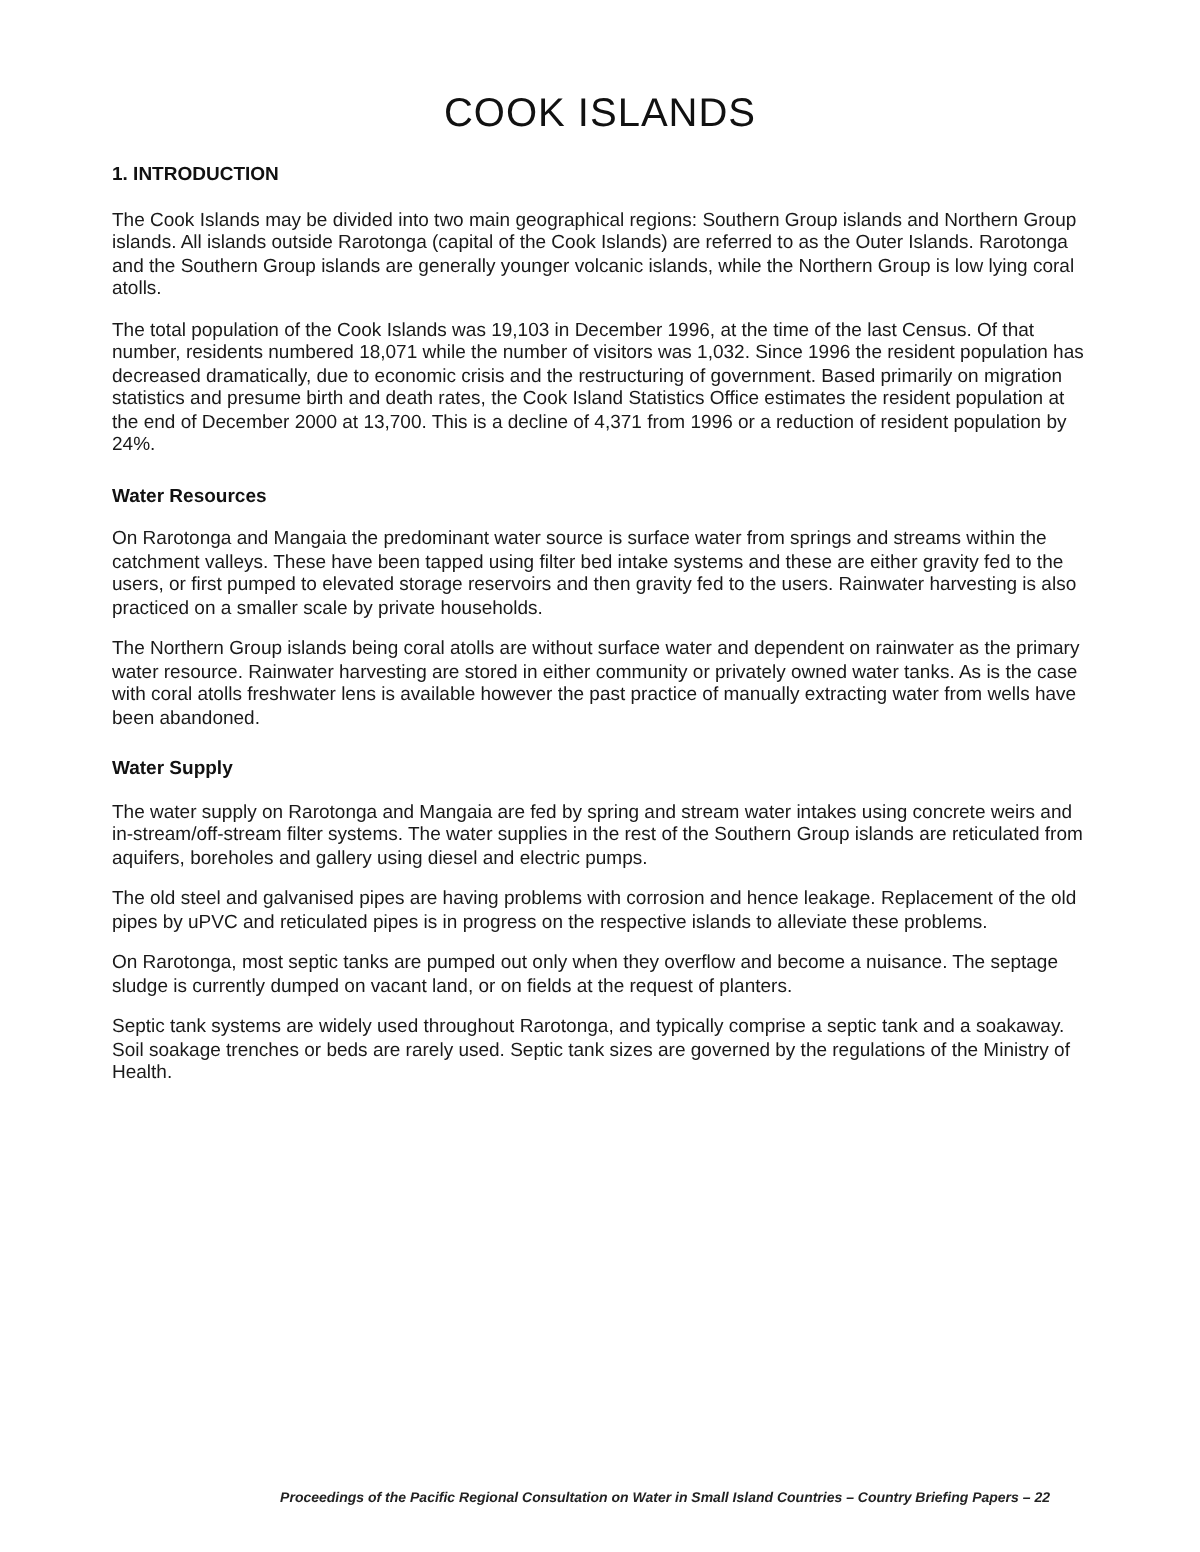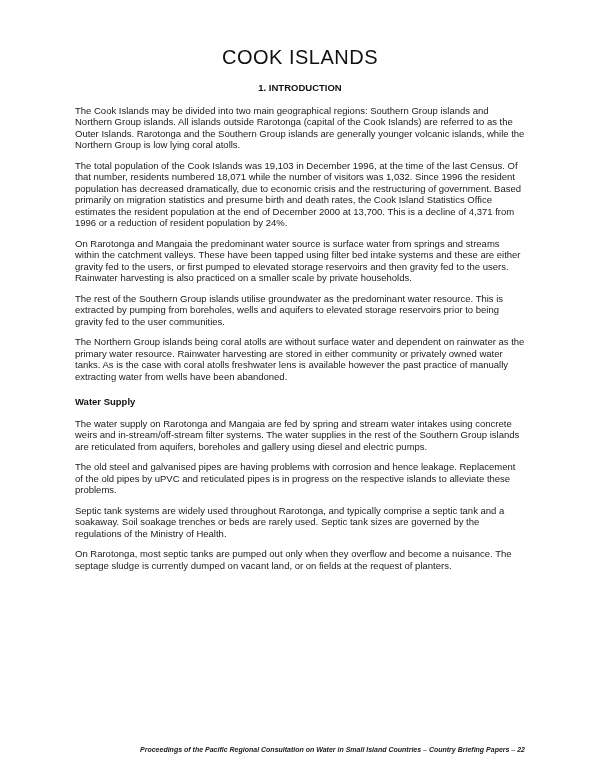--- a/index.html
+++ b/index.html
@@ -6,40 +6,40 @@
     margin: 0;
     padding: 0;
     background: #ffffff;
   }
   .page {
     position: relative;
     width: 600px;
     height: 776px;
     background: #ffffff;
     box-sizing: border-box;
-    padding: 0 75px;
+    padding: 0 56px;
     font-family: "Liberation Sans", sans-serif;
     color: #1a1a1a;
     overflow: hidden;
   }
   .doc-title {
     margin: 46px 0 0 0;
     font-size: 20px;
     line-height: 23px;
     font-weight: 400;
     text-align: center;
     letter-spacing: 0.5px;
     color: #111111;
   }
   .intro-heading {
     margin: 13px 0 11px 0;
     font-size: 9.5px;
     line-height: 11.5px;
     font-weight: 700;
-    text-align: center;
+    text-align: left;
     color: #111111;
   }
   .para {
     margin: 0 0 9px 0;
     font-size: 9.5px;
     line-height: 11.5px;
     font-weight: 400;
     text-align: left;
     color: #1a1a1a;
   }
@@ -72,33 +72,33 @@
 <main class="page">
 
   <h1 class="doc-title">COOK ISLANDS</h1>
 
   <h2 class="intro-heading">1. INTRODUCTION</h2>
 
   <p class="para">The Cook Islands may be divided into two main geographical regions: Southern Group islands and Northern Group islands. All islands outside Rarotonga (capital of the Cook Islands) are referred to as the Outer Islands. Rarotonga and the Southern Group islands are generally younger volcanic islands, while the Northern Group is low lying coral atolls.</p>
   <p class="para">The total population of the Cook Islands was 19,103 in December 1996, at the time of the last Census. Of that number, residents numbered 18,071 while the number of visitors was 1,032. Since 1996 the resident population has decreased dramatically, due to economic crisis and the restructuring of government. Based primarily on migration statistics and presume birth and death rates, the Cook Island  Statistics Office estimates the resident population at the end of December 2000 at 13,700. This is a decline of 4,371 from 1996 or a reduction of resident population by 24%.</p>
 
   <section>
+    <h3 class="section-heading">Water Resources</h3>
     <p class="para">On Rarotonga and Mangaia the predominant water source is surface water from springs and streams within the catchment valleys. These have been tapped using filter bed intake systems and these are either gravity fed to the users, or first pumped to elevated storage reservoirs and then gravity fed to the users. Rainwater harvesting is also practiced on a smaller scale by private households.</p>
-    <p class="para">The rest of the Southern Group islands utilise groundwater as the predominant water resource. This is extracted by pumping from boreholes, wells and aquifers to elevated storage reservoirs prior to being gravity fed to the user communities.</p>
     <p class="para">The Northern Group islands being coral atolls are without surface water and dependent on rainwater as the primary water resource. Rainwater harvesting are stored in either community or privately owned water tanks. As is the case with coral atolls freshwater lens is available however the past practice of manually  extracting water from wells have been abandoned.</p>
   </section>
 
   <section>
     <h3 class="section-heading">Water Supply</h3>
     <p class="para">The water supply on Rarotonga and Mangaia are fed by spring and stream water intakes using concrete weirs and in-stream/off-stream filter systems. The water supplies in the rest of the Southern Group islands are reticulated from aquifers, boreholes and gallery using diesel and electric pumps.</p>
     <p class="para">The old steel and galvanised pipes are having problems with corrosion and hence leakage. Replacement of the old pipes by uPVC and reticulated pipes is in progress on the respective islands to alleviate these problems.</p>
   </section>
 
   <section>
+    <p class="para">On Rarotonga, most septic tanks are pumped out only when they overflow and become a nuisance. The septage sludge is currently dumped on vacant land, or on fields at the request of planters.</p>
     <p class="para">Septic tank systems are widely used throughout Rarotonga, and typically comprise a septic tank and a soakaway. Soil soakage trenches or beds are rarely used. Septic tank sizes are governed by the regulations of the Ministry of Health.</p>
-    <p class="para">On Rarotonga, most septic tanks are pumped out only when they overflow and become a nuisance. The septage sludge is currently dumped on vacant land, or on fields at the request of planters.</p>
   </section>
 
   <footer class="page-footer">
     <p class="footer-text">Proceedings of the Pacific Regional Consultation on Water in Small Island Countries – Country Briefing Papers – 22</p>
   </footer>
 
 </main>
 
 </body></html>

